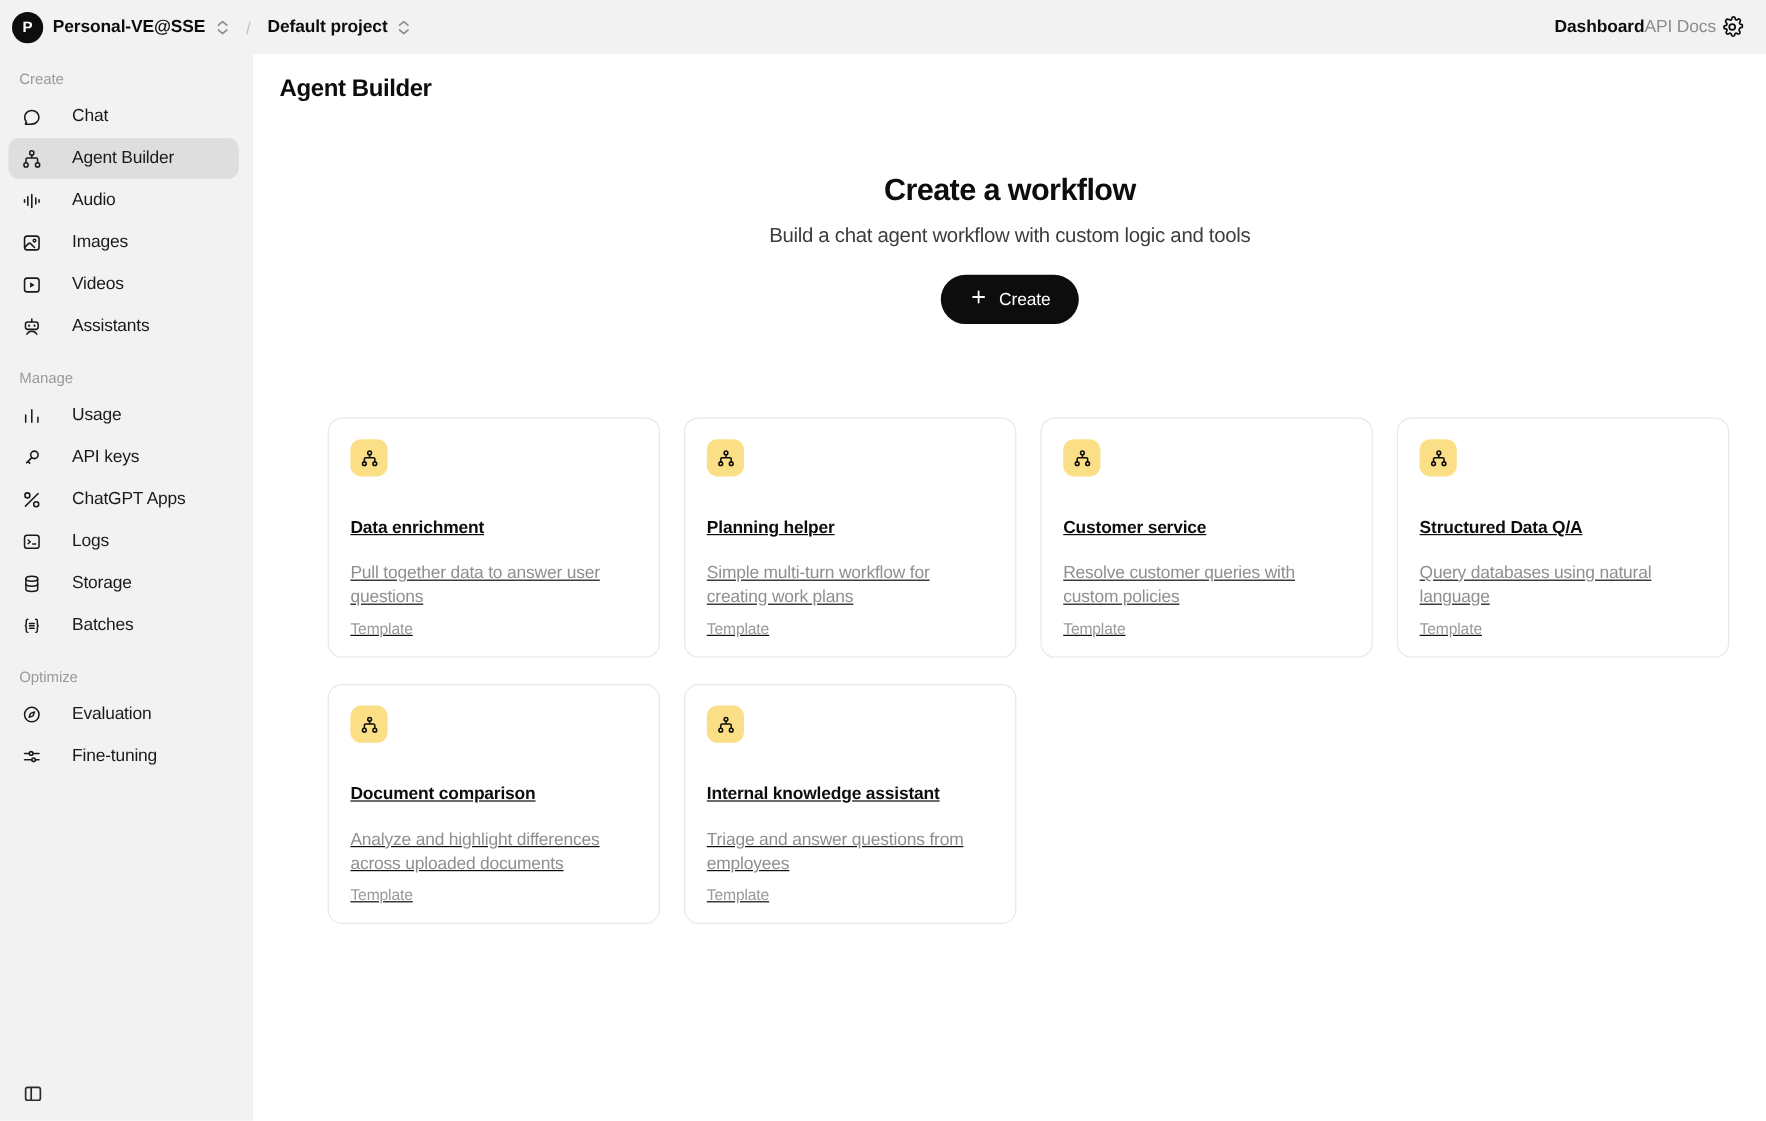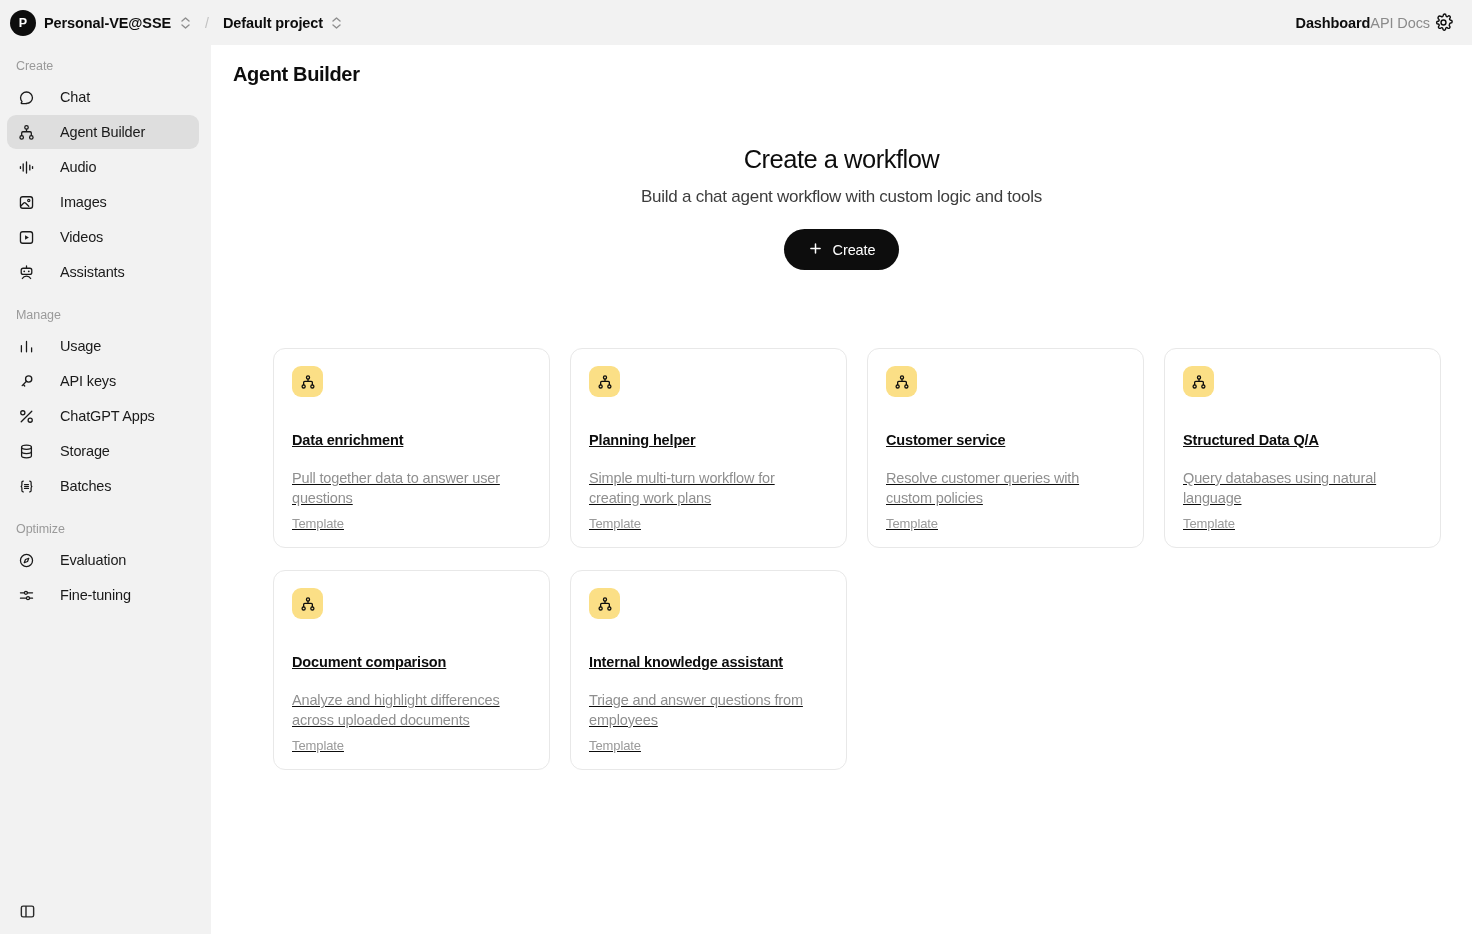--- a/index.html
+++ b/index.html
@@ -199,21 +199,21 @@
 
   .hero {
     position: absolute;
     top: 100px; left: 0;
     width: 1261px;
     text-align: center;
   }
 
   .hero h1 {
     font-size: 25.5px;
-    font-weight: 400;
+    font-weight: 700;
     letter-spacing: -0.5px;
     color: #0d0d0d;
   }
 
   .hero p {
     margin-top: 13px;
     font-size: 17px;
     color: #3d3d3d;
     letter-spacing: -0.25px;
   }
@@ -433,20 +433,29 @@
       <span class="ico">
         <svg width="17" height="17" viewBox="0 0 18 18" fill="none">
           <circle cx="5.1" cy="5.1" r="2.2" stroke="currentColor" stroke-width="1.35"></circle>
           <circle cx="12.9" cy="12.9" r="2.2" stroke="currentColor" stroke-width="1.35"></circle>
           <path d="M14.6 3.4L3.4 14.6" stroke="currentColor" stroke-width="1.35" stroke-linecap="round"></path>
         </svg>
       </span>
       <span class="lbl">ChatGPT Apps</span>
     </div>
 
+    <div class="side-item">
+      <span class="ico">
+        <svg width="17" height="17" viewBox="0 0 18 18" fill="none">
+          <rect x="2.6" y="3.3" width="12.8" height="11.4" rx="2.3" stroke="currentColor" stroke-width="1.35"></rect>
+          <path d="M5.8 7.4L7.7 9l-1.9 1.6M9.8 11h2.6" stroke="currentColor" stroke-width="1.3" stroke-linecap="round" stroke-linejoin="round"></path>
+        </svg>
+      </span>
+      <span class="lbl">Logs</span>
+    </div>
 
     <div class="side-item">
       <span class="ico">
         <svg width="17" height="17" viewBox="0 0 18 18" fill="none" stroke="currentColor" stroke-width="1.35">
           <ellipse cx="9" cy="4.5" rx="5.2" ry="2.2"></ellipse>
           <path d="M3.8 4.5v9c0 1.2 2.33 2.2 5.2 2.2s5.2-1 5.2-2.2v-9" stroke-linecap="round"></path>
           <path d="M3.8 9c0 1.22 2.33 2.2 5.2 2.2s5.2-.98 5.2-2.2"></path>
         </svg>
       </span>
       <span class="lbl">Storage</span>

